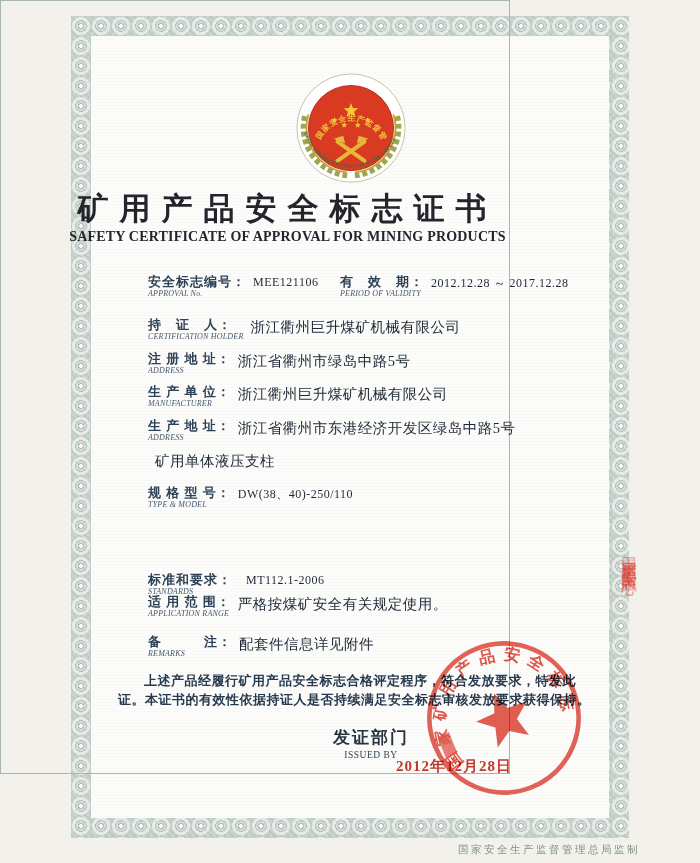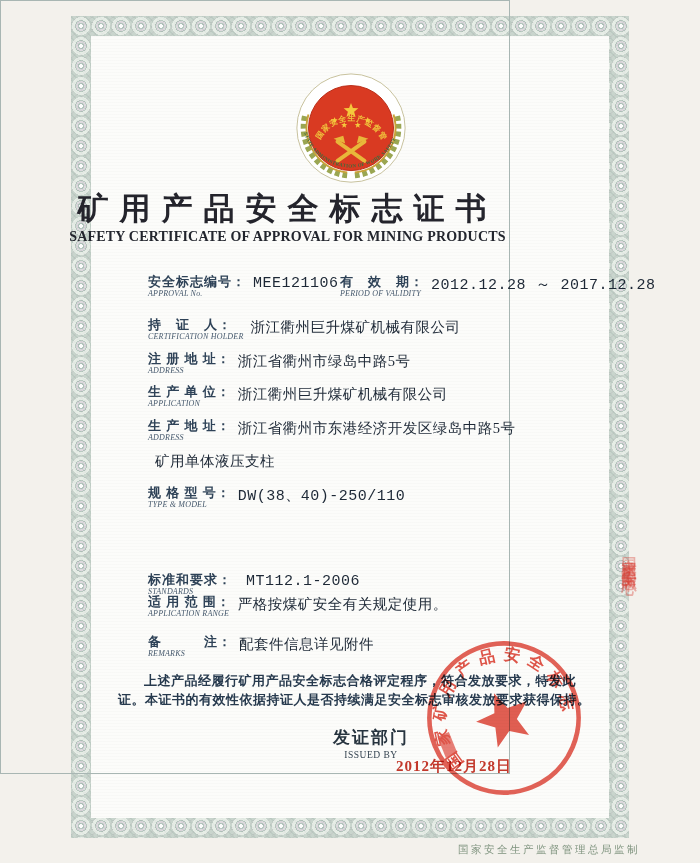--- a/index.html
+++ b/index.html
@@ -47,21 +47,21 @@
     position:absolute;left:0;top:229px;width:575px;text-align:center;
     font-size:14px;font-weight:bold;letter-spacing:.2px;color:#23262e;
   }
 
   .field{position:absolute;left:148px;}
   .field .line{display:flex;align-items:flex-start;}
   .lbl-wrap{display:flex;flex-direction:column;flex-shrink:0;}
   .lbl{font-size:13px;font-weight:bold;color:#2e4257;letter-spacing:1px;white-space:nowrap;line-height:1.2;}
   .lbl-en{font-size:8px;color:#45586c;letter-spacing:.2px;white-space:nowrap;margin-top:0px;line-height:1.1;font-style:italic;}
   .value{font-size:14.5px;color:#1d2836;margin-left:7px;padding-top:1px;white-space:nowrap;letter-spacing:.5px;}
-  .value.code{font-family:Liberation Mono, monospace;font-size:15px;letter-spacing:.5px;}
+  .value.code{font-family:Liberation Serif, serif;font-size:12px;letter-spacing:.5px;}
 
   .statement{
     position:absolute;left:118px;top:672px;width:477px;
     font-size:13px;line-height:1.45;color:#273a4e;
     text-indent:26px;letter-spacing:.5px;font-weight:bold;
   }
   .issuer{position:absolute;left:296px;top:726px;width:150px;text-align:center;}
   .issuer-zh{font-size:17px;font-weight:bold;letter-spacing:2px;color:#27343f;}
   .issuer-en{font-size:9.5px;letter-spacing:.5px;color:#33424f;margin-top:1px;}
   .issue-date{
@@ -170,21 +170,21 @@
         <span class="lbl-en">ADDRESS</span>
       </div>
       <span class="value">浙江省衢州市绿岛中路5号</span>
     </div>
   </div>
 
   <div class="field" style="top:384px;">
     <div class="line">
       <div class="lbl-wrap">
         <span class="lbl">生 产 单 位：</span>
-        <span class="lbl-en">APPLICATION</span>
+        <span class="lbl-en">MANUFACTURER</span>
       </div>
       <span class="value">浙江衢州巨升煤矿机械有限公司</span>
     </div>
   </div>
 
   <div class="field" style="top:418px;">
     <div class="line">
       <div class="lbl-wrap">
         <span class="lbl">生 产 地 址：</span>
         <span class="lbl-en">ADDRESS</span>

